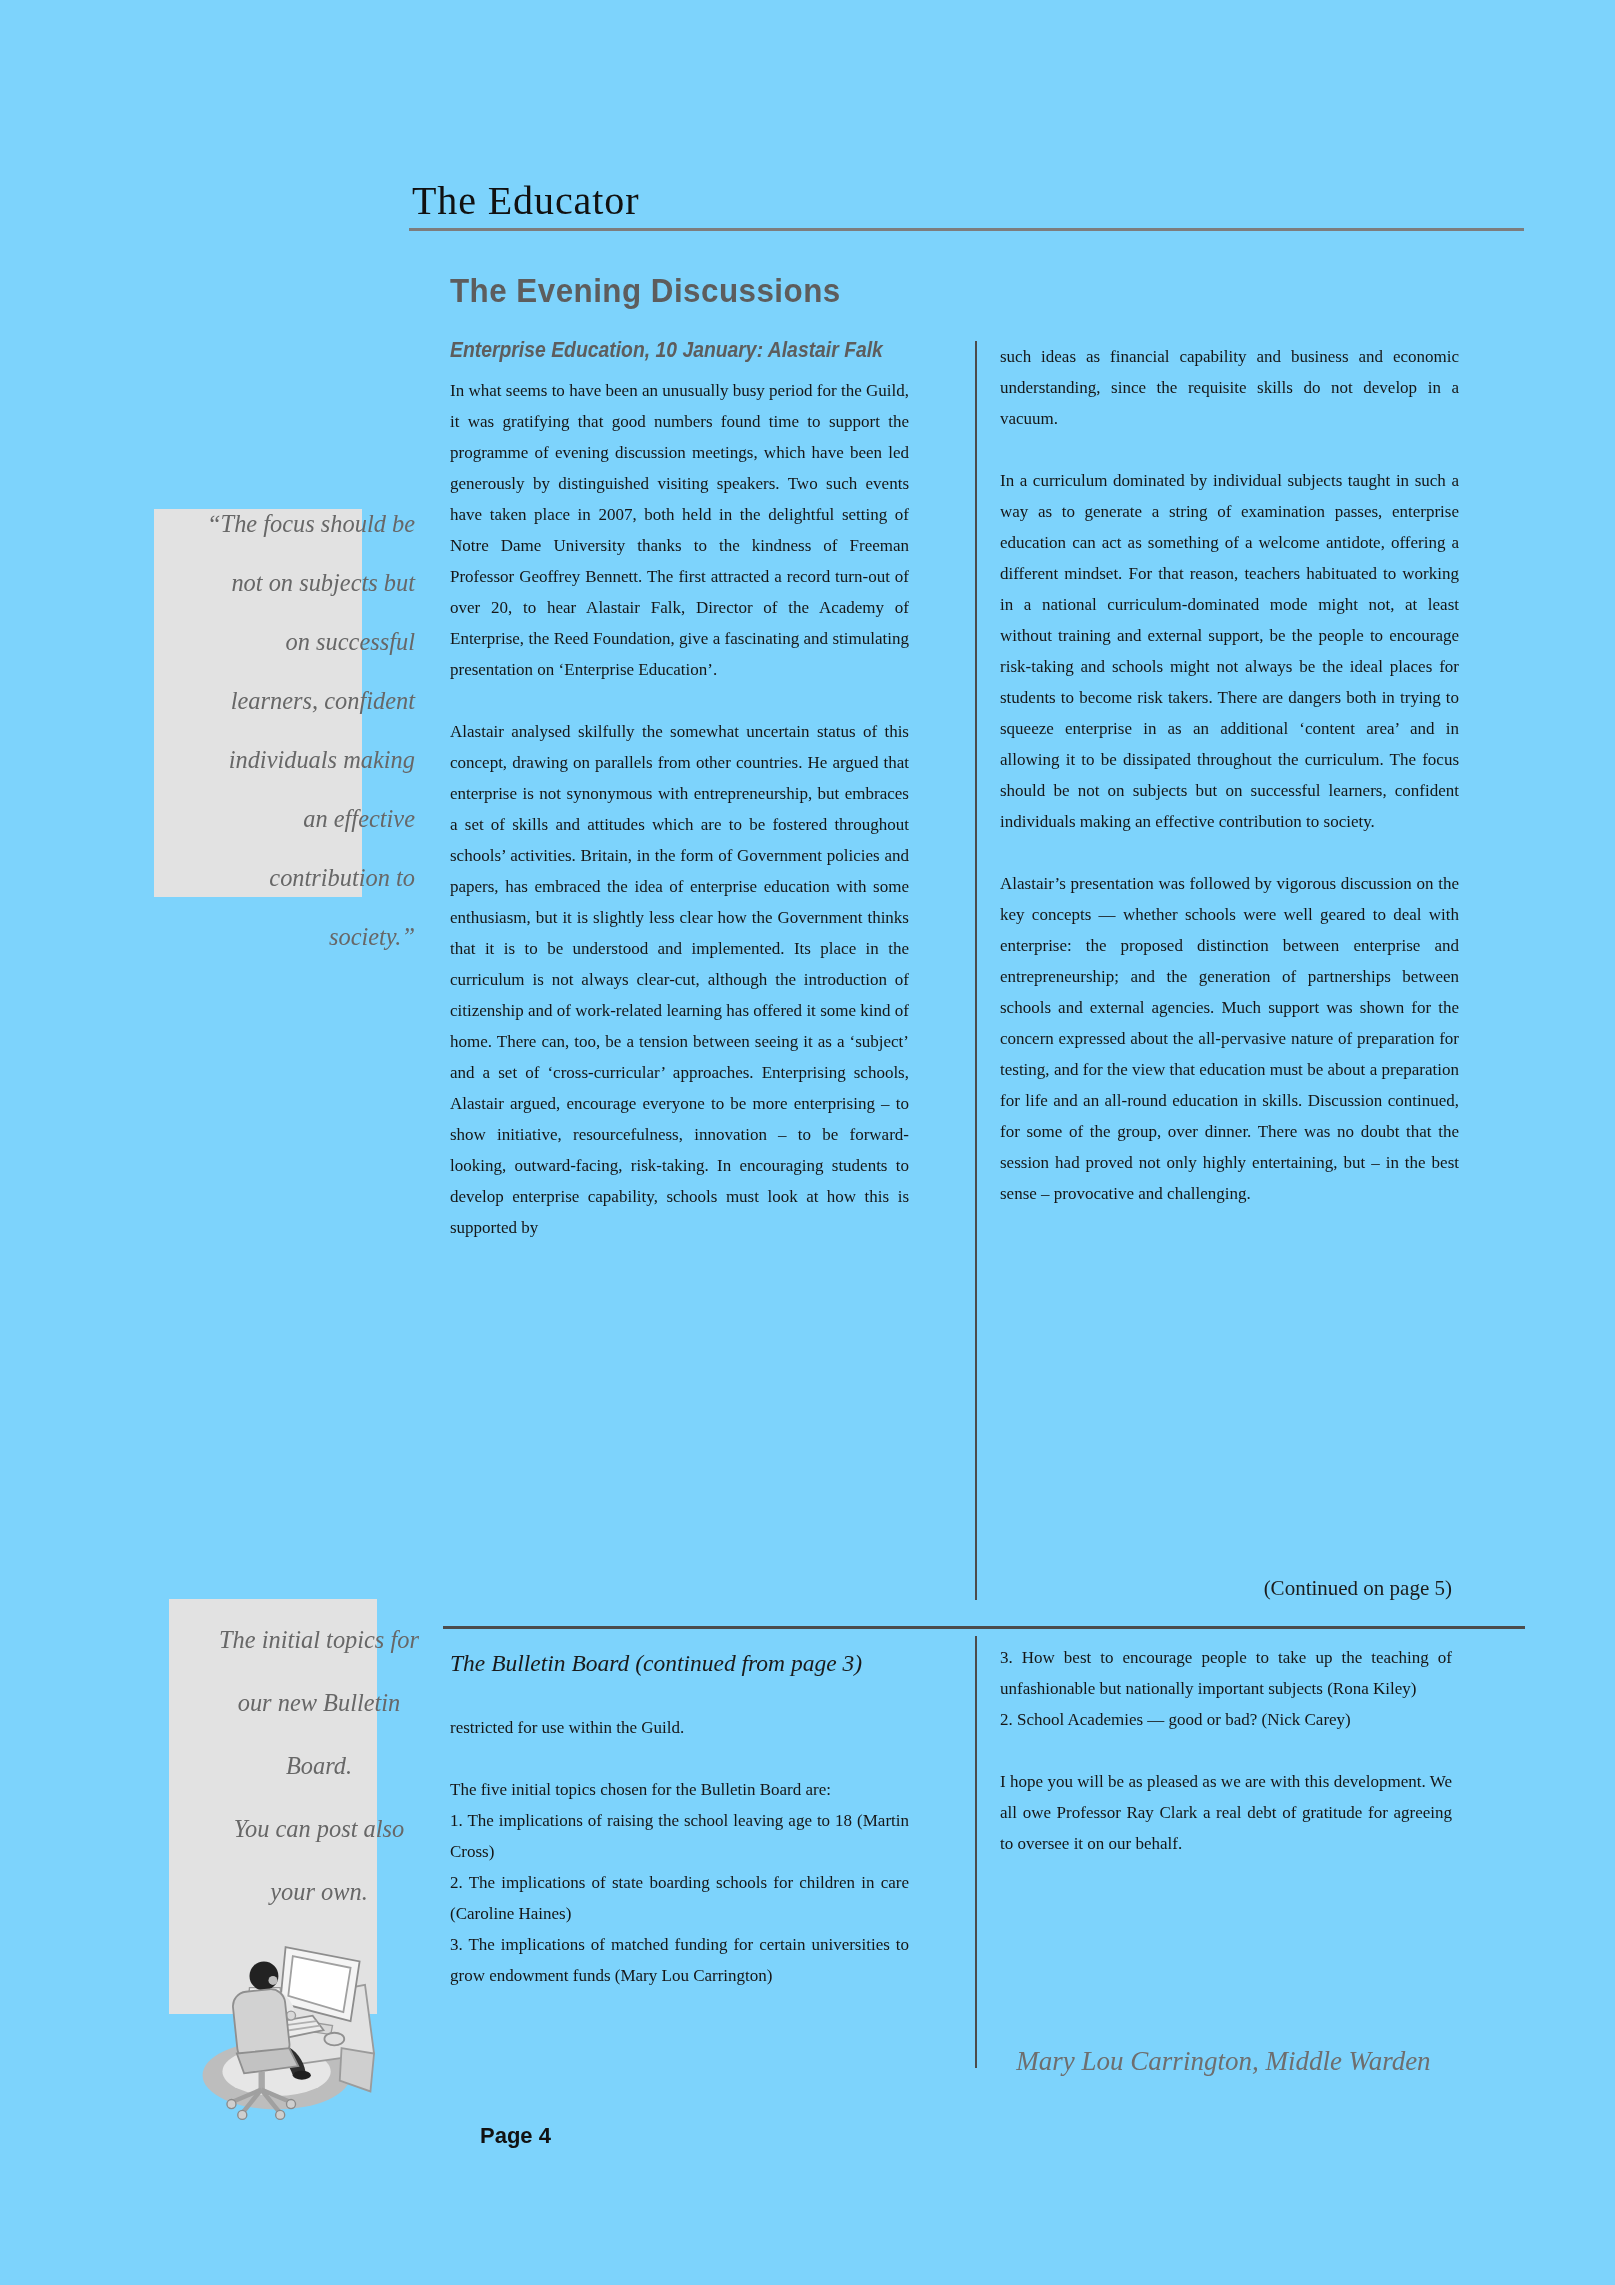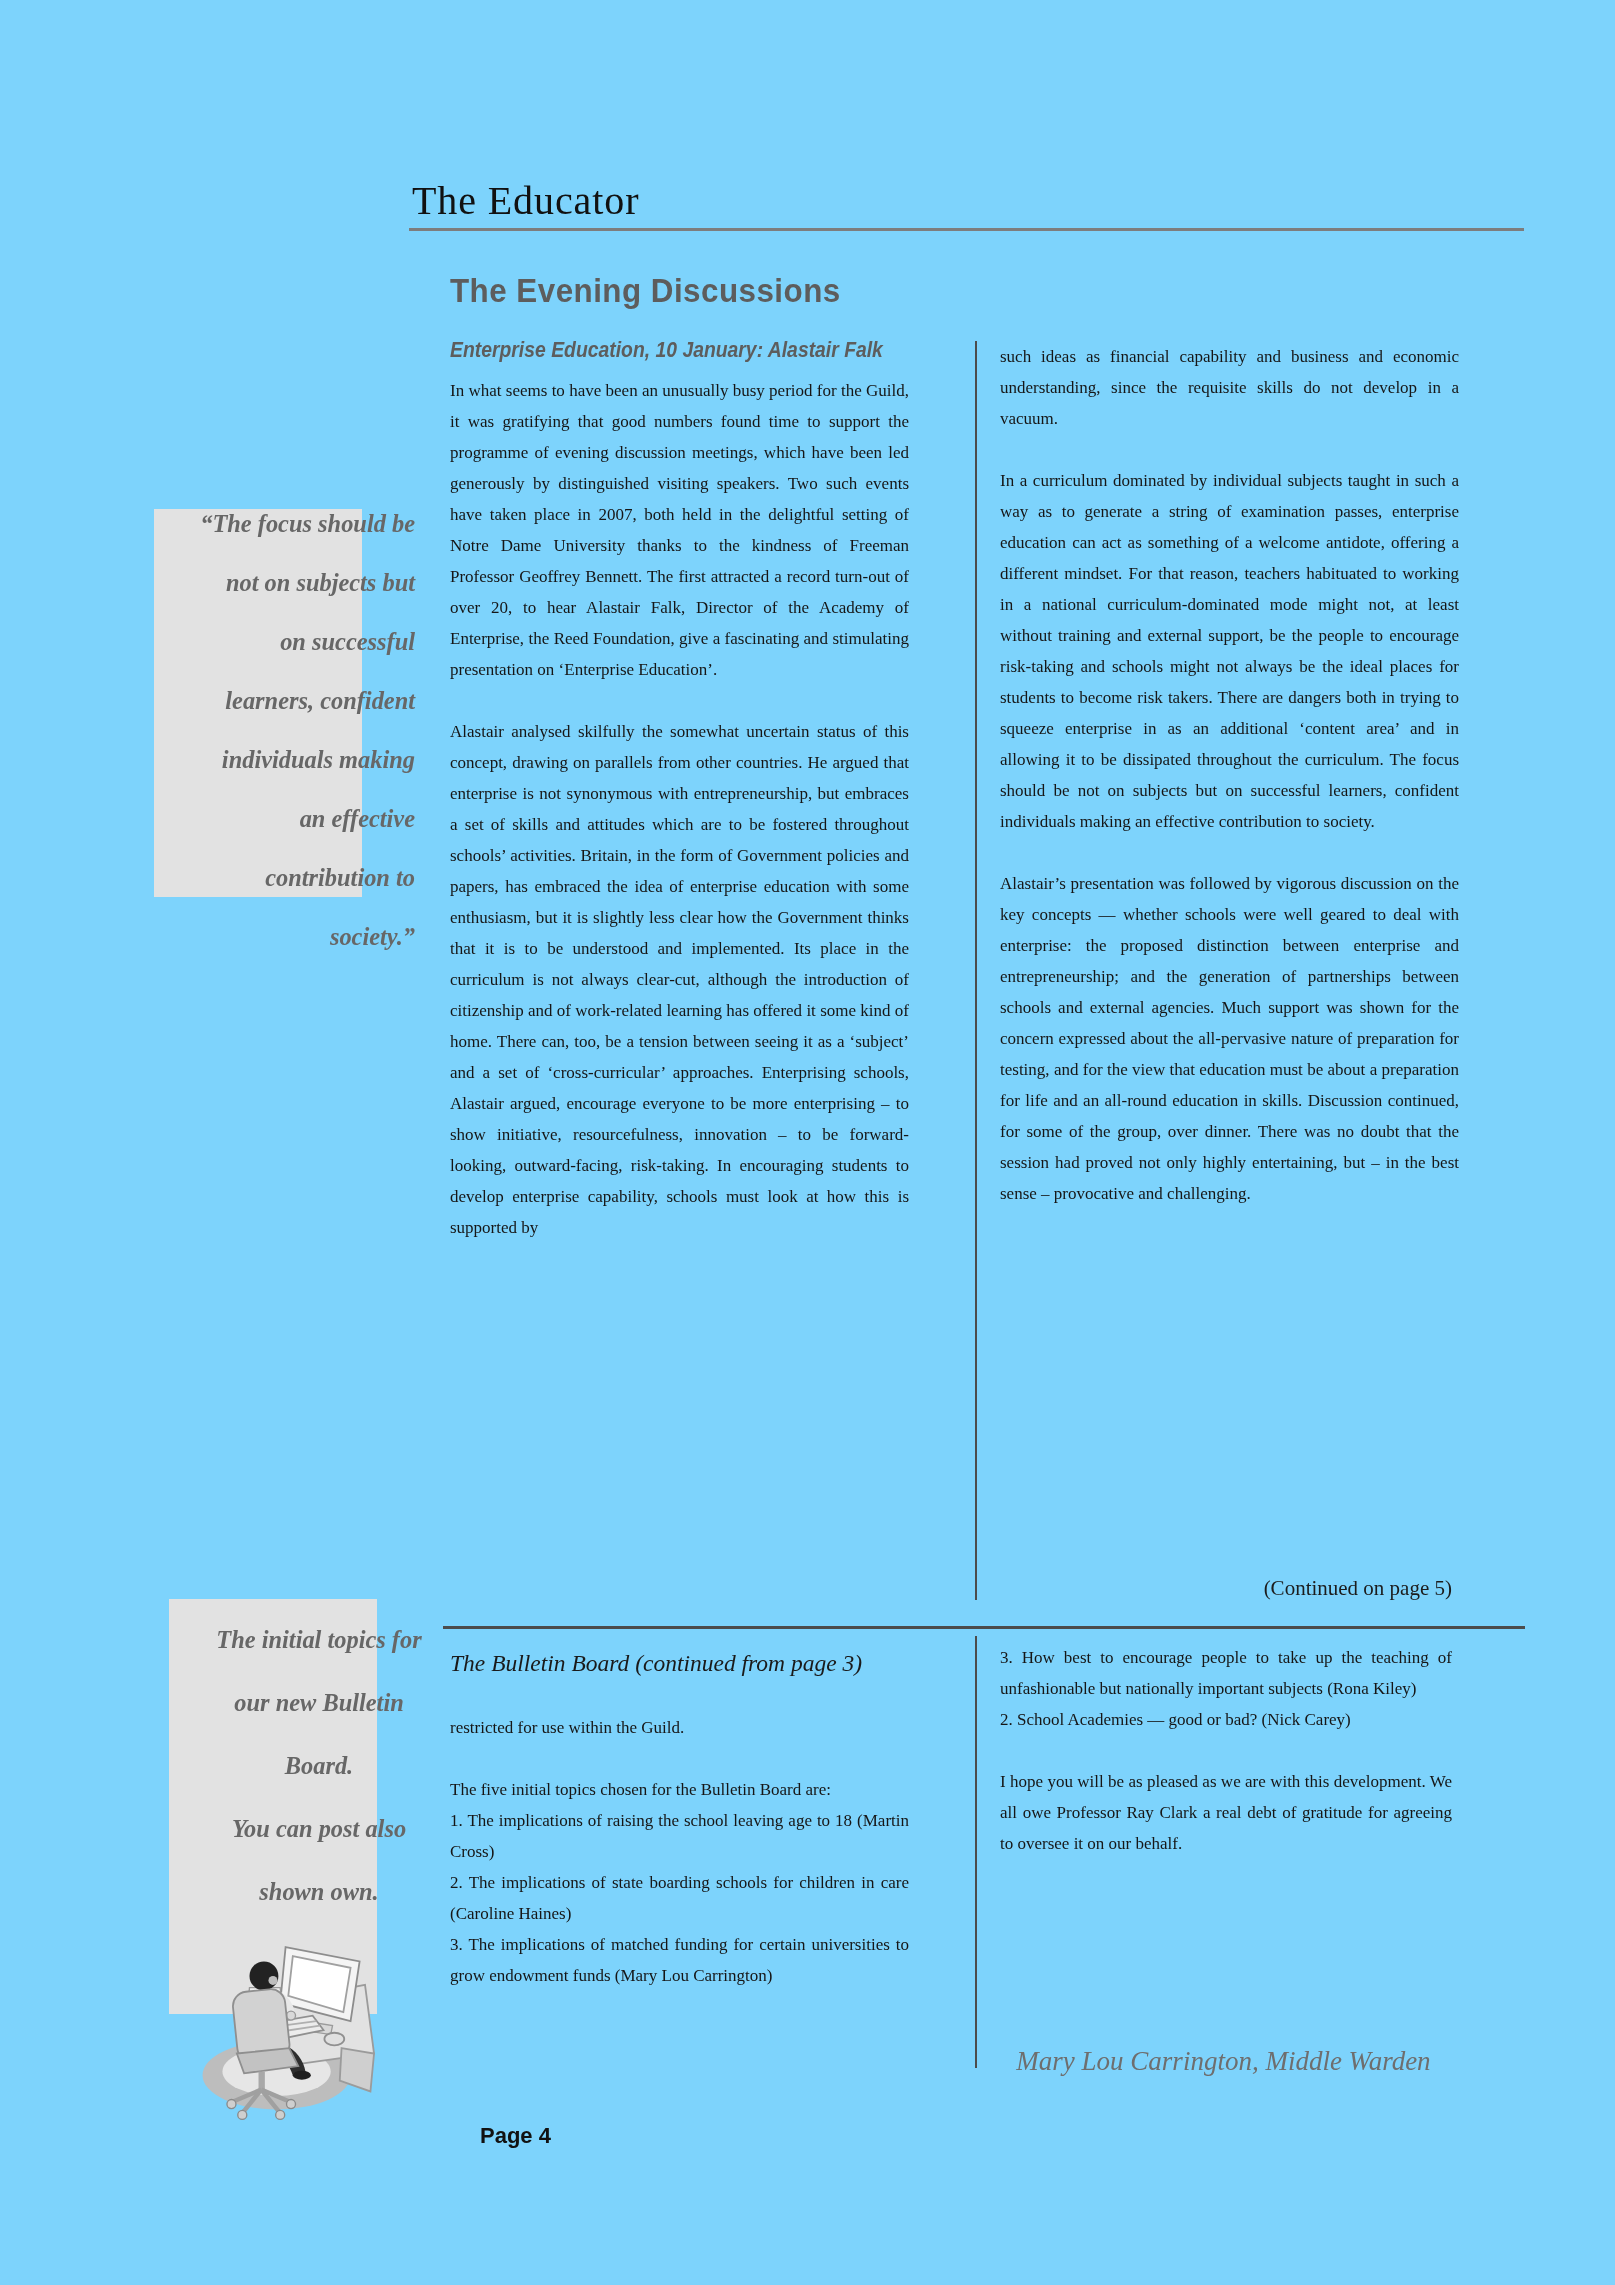--- a/index.html
+++ b/index.html
@@ -56,21 +56,21 @@
     text-align:right; font-size:21px; color:#1c1c1c;
   }
 
   
   .pq-box { position:absolute; background:#e2e2e2; }
   .pq1-box { left:154px; top:509px; width:208px; height:388px; }
   .pq2-box { left:169px; top:1599px; width:208px; height:415px; }
   .pq {
     position:absolute; font-style:italic; color:#676767; font-size:24.4px;
   }
-  .pq .pq-line { white-space:nowrap;font-weight:bold; }
+  .pq .pq-line { white-space:nowrap; }
   .pq1 { left:109px; top:494px; width:306px; text-align:right; line-height:59px; }
   .pq2 { left:206px; top:1608px; width:226px; text-align:center; line-height:63px; }
 
   
   .bulletin-title {
     position:absolute; left:450px; top:1650px;
     font-style:italic; font-size:23.5px; color:#1a1a1a; white-space:nowrap;
   }
   .bulletin-left { left:450px; top:1712px; height:416px; }
   .bulletin-right { left:1000px; top:1642px; width:452px; height:362px; }
@@ -147,21 +147,21 @@
   </div>
 
   <div class="signature">Mary Lou Carrington, Middle Warden</div>
 
   <div class="pq-box pq2-box"></div>
   <div class="pq pq2">
     <div class="pq-line">The initial topics for</div>
     <div class="pq-line">our new Bulletin</div>
     <div class="pq-line">Board.</div>
     <div class="pq-line">You can post also</div>
-    <div class="pq-line">shown own.</div>
+    <div class="pq-line">your own.</div>
   </div>
 
   <svg class="clipart" width="179" height="185" viewBox="0 0 198 205" xmlns="http://www.w3.org/2000/svg">
     <ellipse cx="88" cy="152" rx="82" ry="38" fill="#bdbdbd"></ellipse>
     <ellipse cx="88" cy="148" rx="60" ry="27" fill="#e6e6e6"></ellipse>
     <polygon points="48,78 186,52 196,128 96,142" fill="#e2e2e2" stroke="#9b9b9b" stroke-width="2"></polygon>
     <polygon points="160,122 196,128 192,170 158,158" fill="#cfcfcf" stroke="#9b9b9b" stroke-width="2"></polygon>
     <polygon points="98,10 180,26 170,92 92,72" fill="#f4f4f4" stroke="#8d8d8d" stroke-width="2"></polygon>
     <polygon points="106,20 170,33 162,82 101,64" fill="#ffffff" stroke="#a0a0a0" stroke-width="2"></polygon>
     <polygon points="118,92 150,97 148,107 116,102" fill="#d8d8d8" stroke="#9b9b9b" stroke-width="1.5"></polygon>

